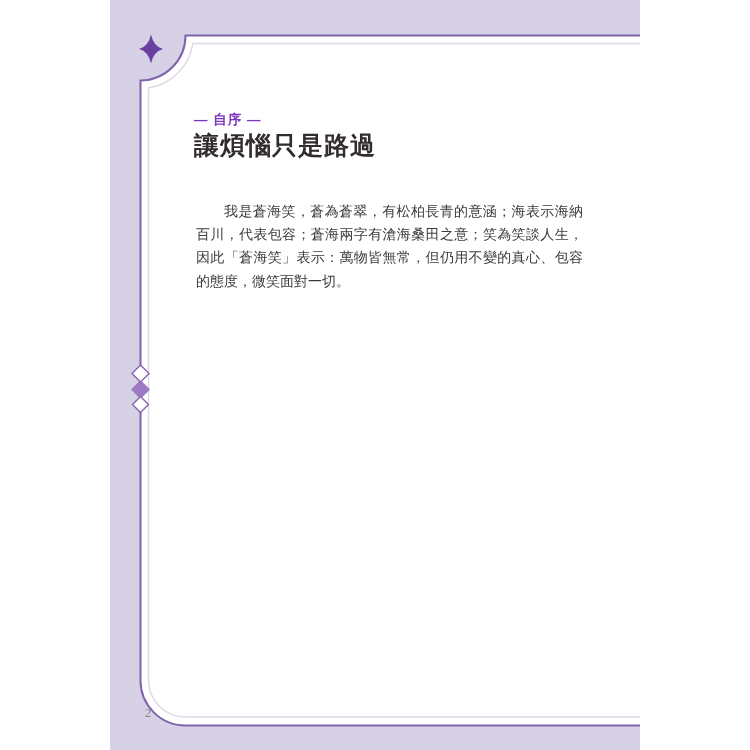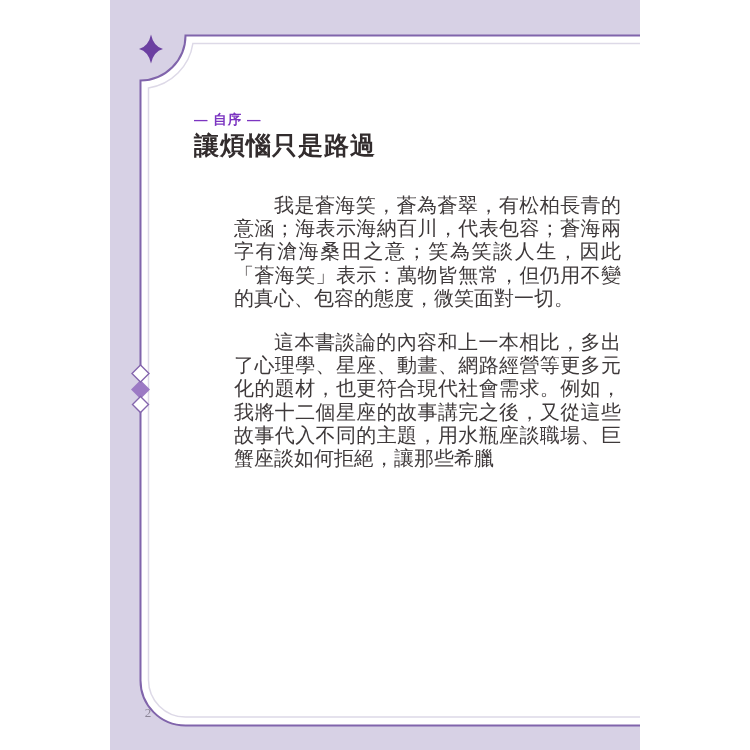--- a/index.html
+++ b/index.html
@@ -48,27 +48,26 @@
     position:absolute;
     left:84px; top:129px;
     font-size:25px;
     font-weight:bold;
     letter-spacing:1px;
     color:var(--title_text);
     text-align:right;
   }
   .body-text{
     position:absolute;
-    left:86px; top:194px;
+    left:86px; top:200px;
     width:387px;
-    font-size:20px;
+    font-size:14px;
     line-height:23.2px;
     text-align:justify;
     color:var(--body_text);
-    margin-left:38px;
   }
   .body-text p{
     text-indent:2em;
     margin-bottom:21px;
   }
   .page-number{
     position:absolute;
     left:28px; top:705px;
     width:20px;
     text-align:center;
@@ -99,18 +98,17 @@
       <path class="diamond-open" d="M 30.5 396.5 L 38.5 404.5 L 30.5 412.5 L 22.5 404.5 Z"></path>
     </g>
   </svg>
 
   <div class="section-label">— 自序 —</div>
 
   <h1 class="page-title">讓煩惱只是路過</h1>
 
   <div class="body-text">
     <p>我是蒼海笑，蒼為蒼翠，有松柏長青的意涵；海表示海納百川，代表包容；蒼海兩字有滄海桑田之意；笑為笑談人生，因此「蒼海笑」表示：萬物皆無常，但仍用不變的真心、包容的態度，微笑面對一切。</p>
-    <p>這本書談論的內容和上一本相比，多出了心理學、星座、動畫、網路經營等更多元化的題材，也更符合現代社會需求。例如，我將十二個星座的故事講完之後，又從這些故事代入不同的主題，用水瓶座談職場、巨蟹座談如何拒絕，讓那些希臘</p>
   </div>
 
   <div class="page-number">2</div>
 
 </div>
 
 </body></html>

